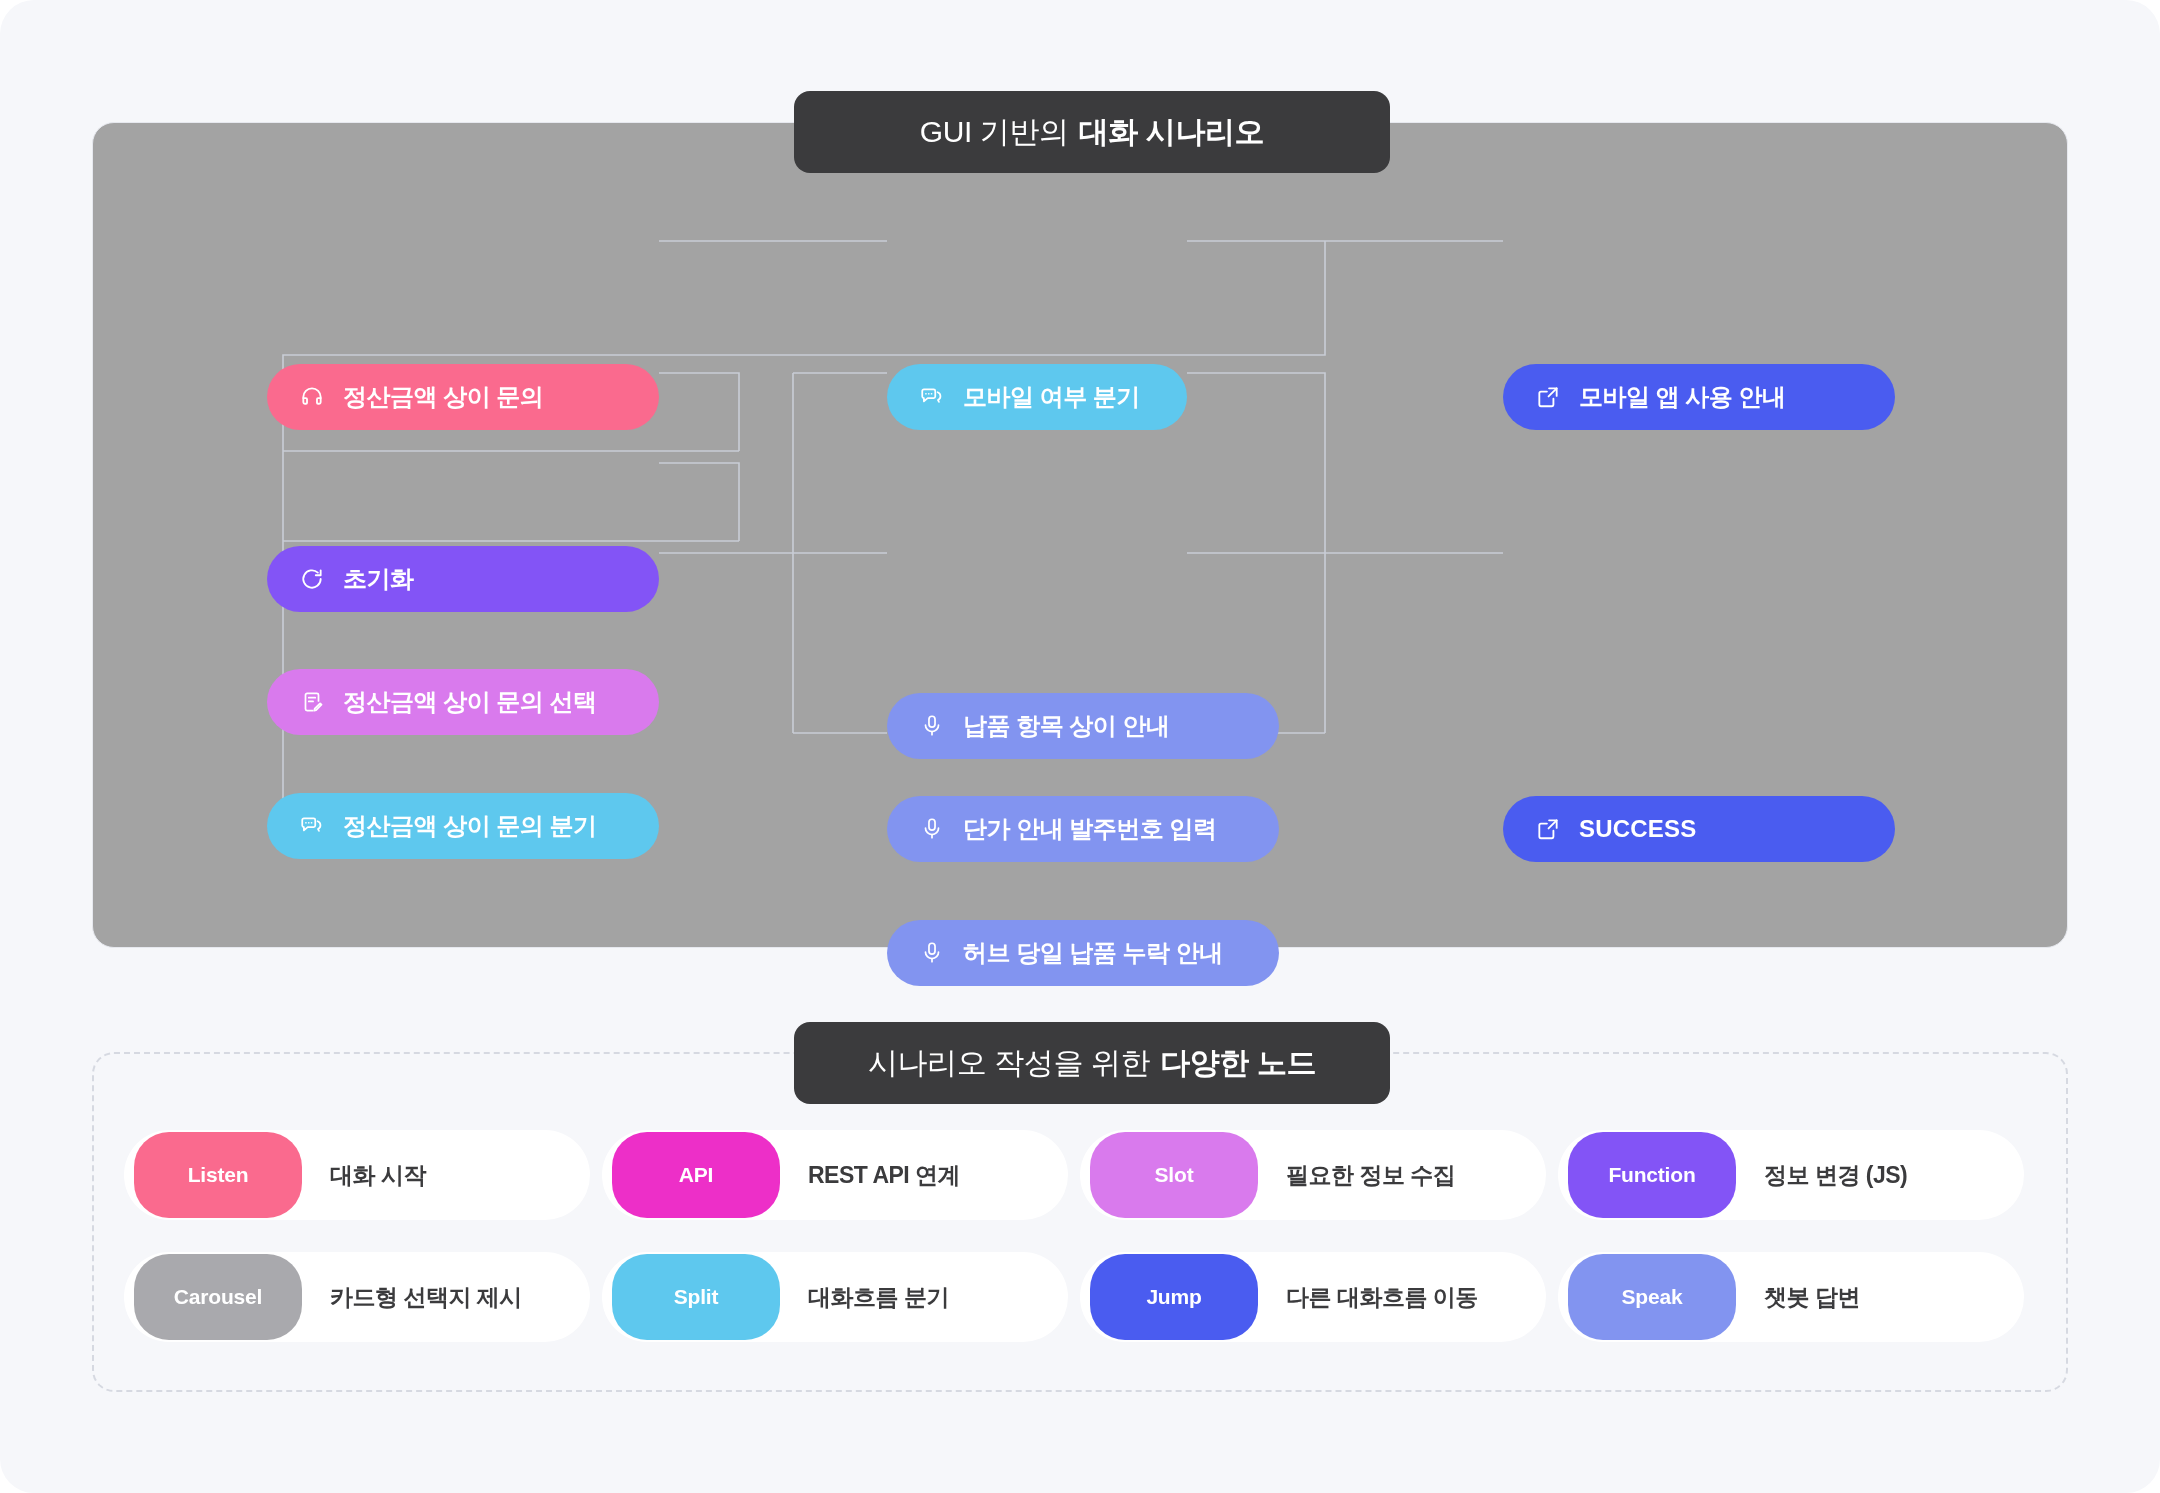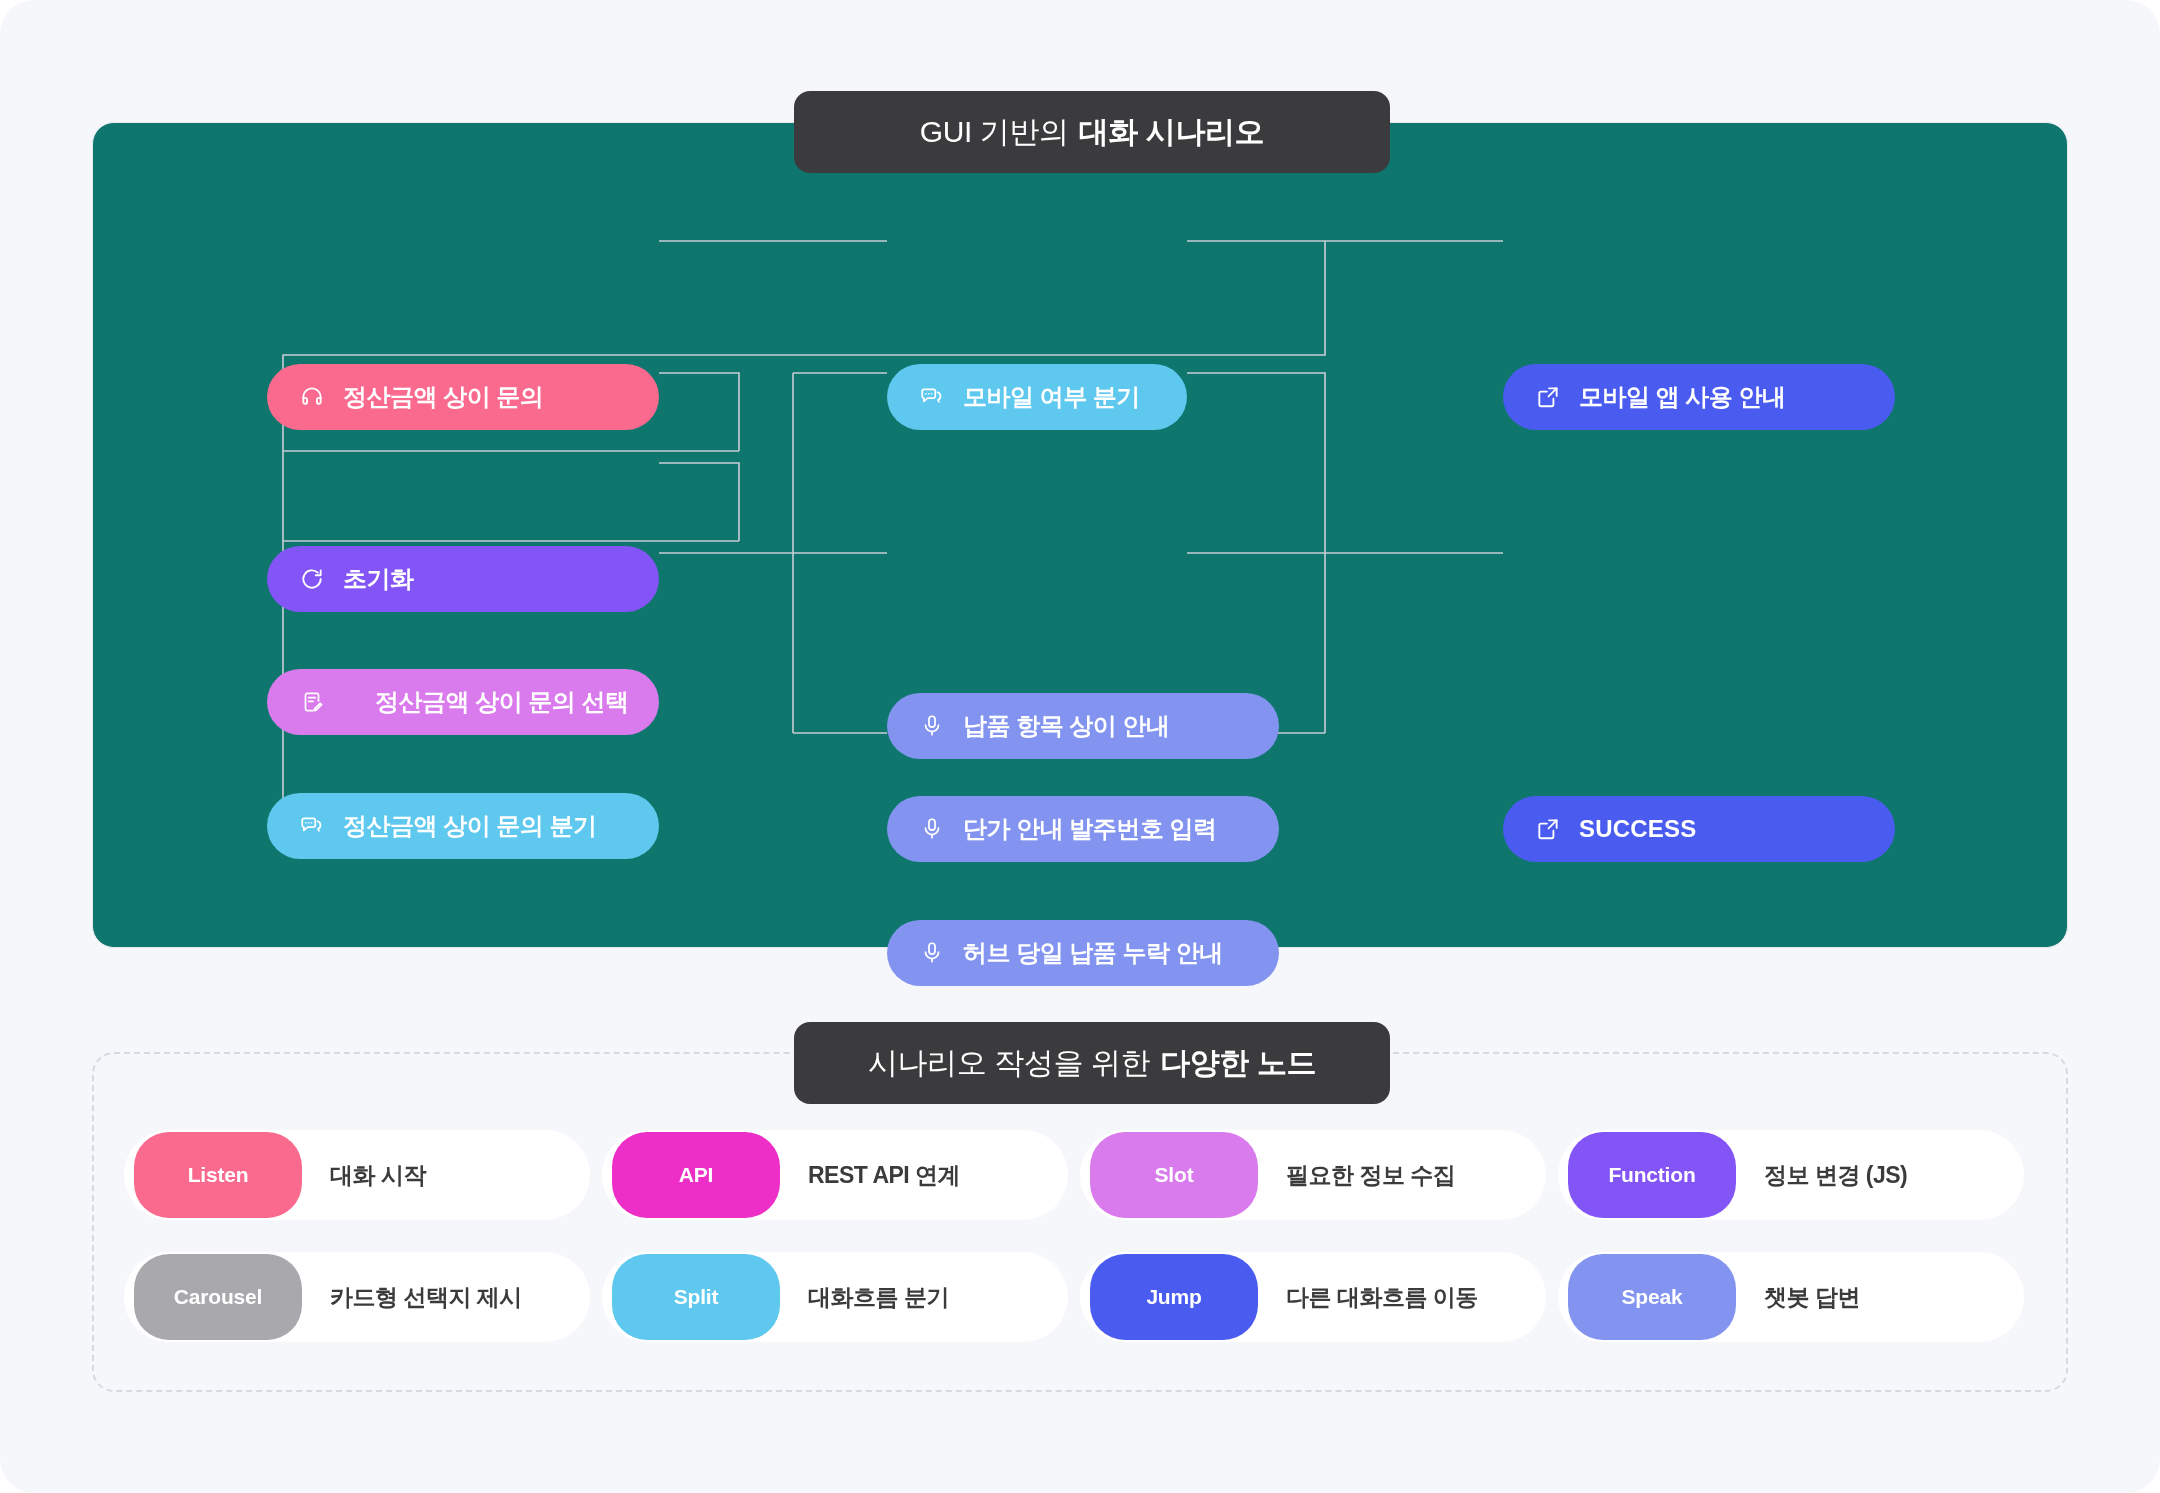--- a/index.html
+++ b/index.html
@@ -14,21 +14,21 @@
     background: #f6f7fa;
     border-radius: 34px;
     overflow: hidden;
   }
 
   
   .canvas-box {
     position: absolute;
     left: 92px; top: 122px;
     width: 1976px; height: 826px;
-    background: #0f766e;
+    background: #a3a3a3;
     border: 1.5px solid #e6e8ee;
     border-radius: 22px;
   }
   .section-title {
     position: absolute;
     background: #3b3b3d;
     color: #ffffff;
     border-radius: 16px;
     display: flex; align-items: center; justify-content: center;
     letter-spacing: -0.4px;
@@ -192,21 +192,21 @@
     <div class="node" style="left: 174px; top: 423px; width: 392px; background: rgb(131, 84, 246);">
       <span class="node-ico">
         <svg viewBox="0 0 24 24" fill="none" stroke="#ffffff" stroke-width="1.7" stroke-linecap="round" stroke-linejoin="round">
           <path d="M20 12a8 8 0 1 1-2.6-5.9"></path>
           <path d="M20 4v4.5h-4.5"></path>
         </svg>
       </span>
       <span class="node-label">초기화</span>
     </div>
 
-    <div class="node" style="left: 174px; top: 546px; width: 392px; background: rgb(217, 122, 237); gap: 32px;">
+    <div class="node" style="left: 174px; top: 546px; width: 392px; background: rgb(217, 122, 237);">
       <span class="node-ico">
         <svg viewBox="0 0 24 24" fill="none" stroke="#ffffff" stroke-width="1.6" stroke-linecap="round" stroke-linejoin="round">
           <path d="M18 11V5.5A1.5 1.5 0 0 0 16.5 4h-9A1.5 1.5 0 0 0 6 5.5v13A1.5 1.5 0 0 0 7.5 20h5"></path>
           <path d="M9 8h6M9 11.5h4"></path>
           <path d="M19.5 13.2l1.3 1.3-5 5-1.8.5.5-1.8z"></path>
         </svg>
       </span>
       <span class="node-label">정산금액 상이 문의 선택</span>
     </div>
 

